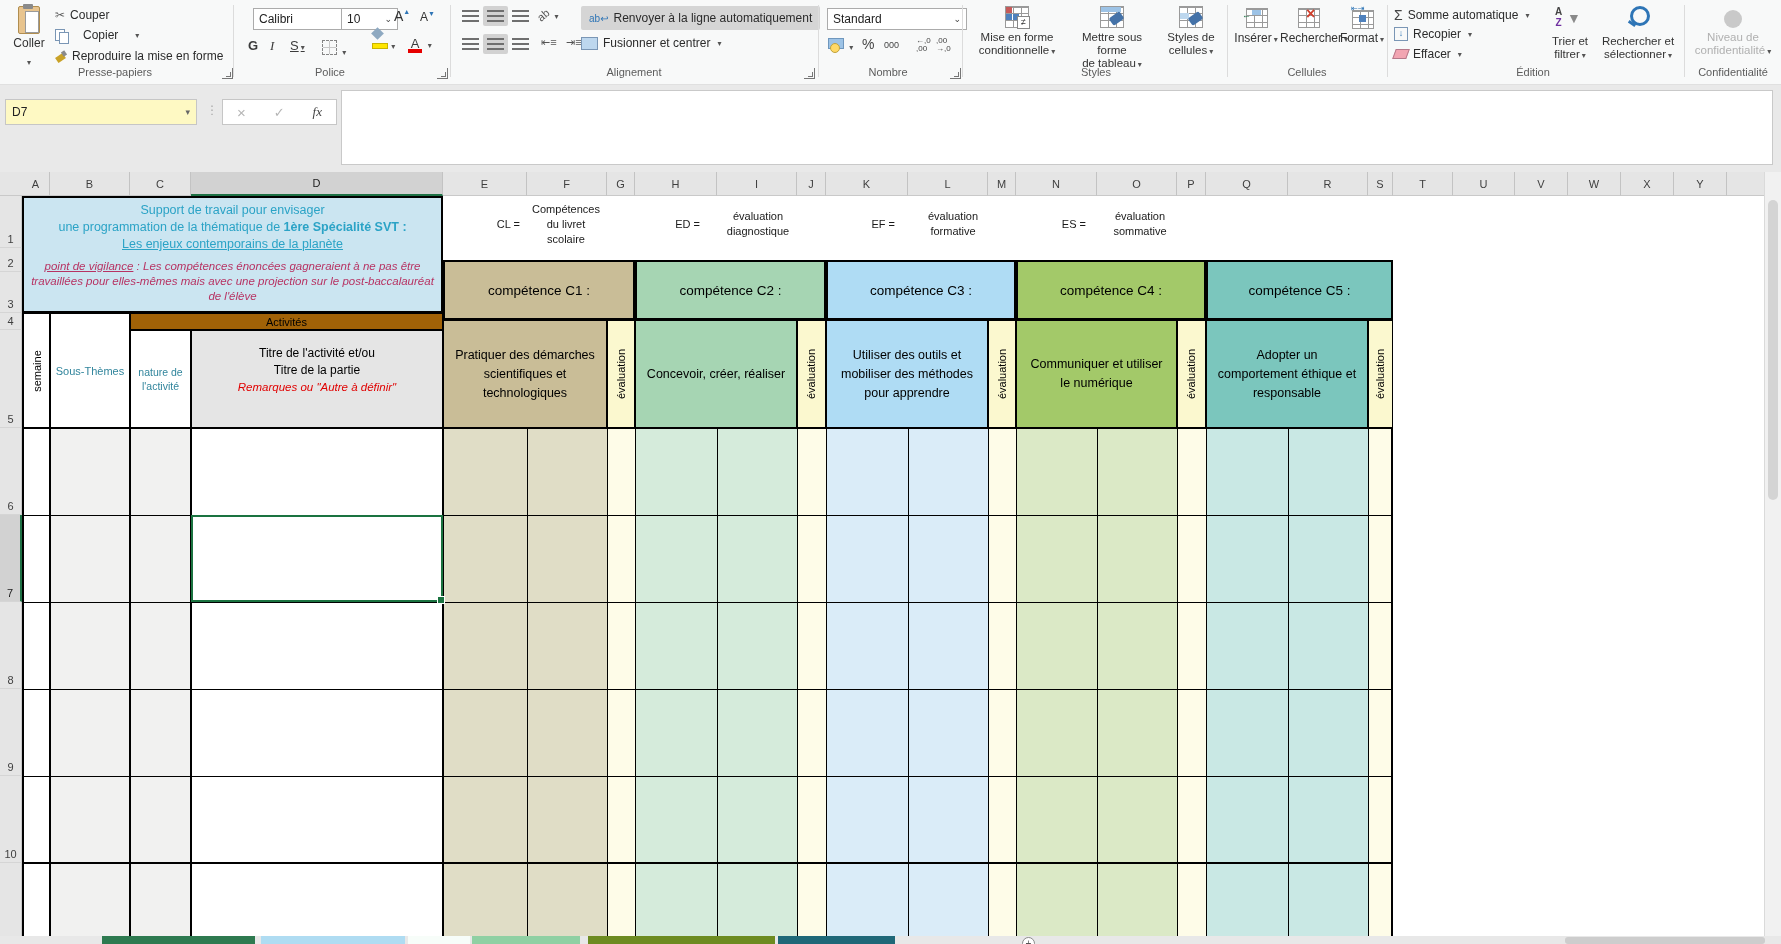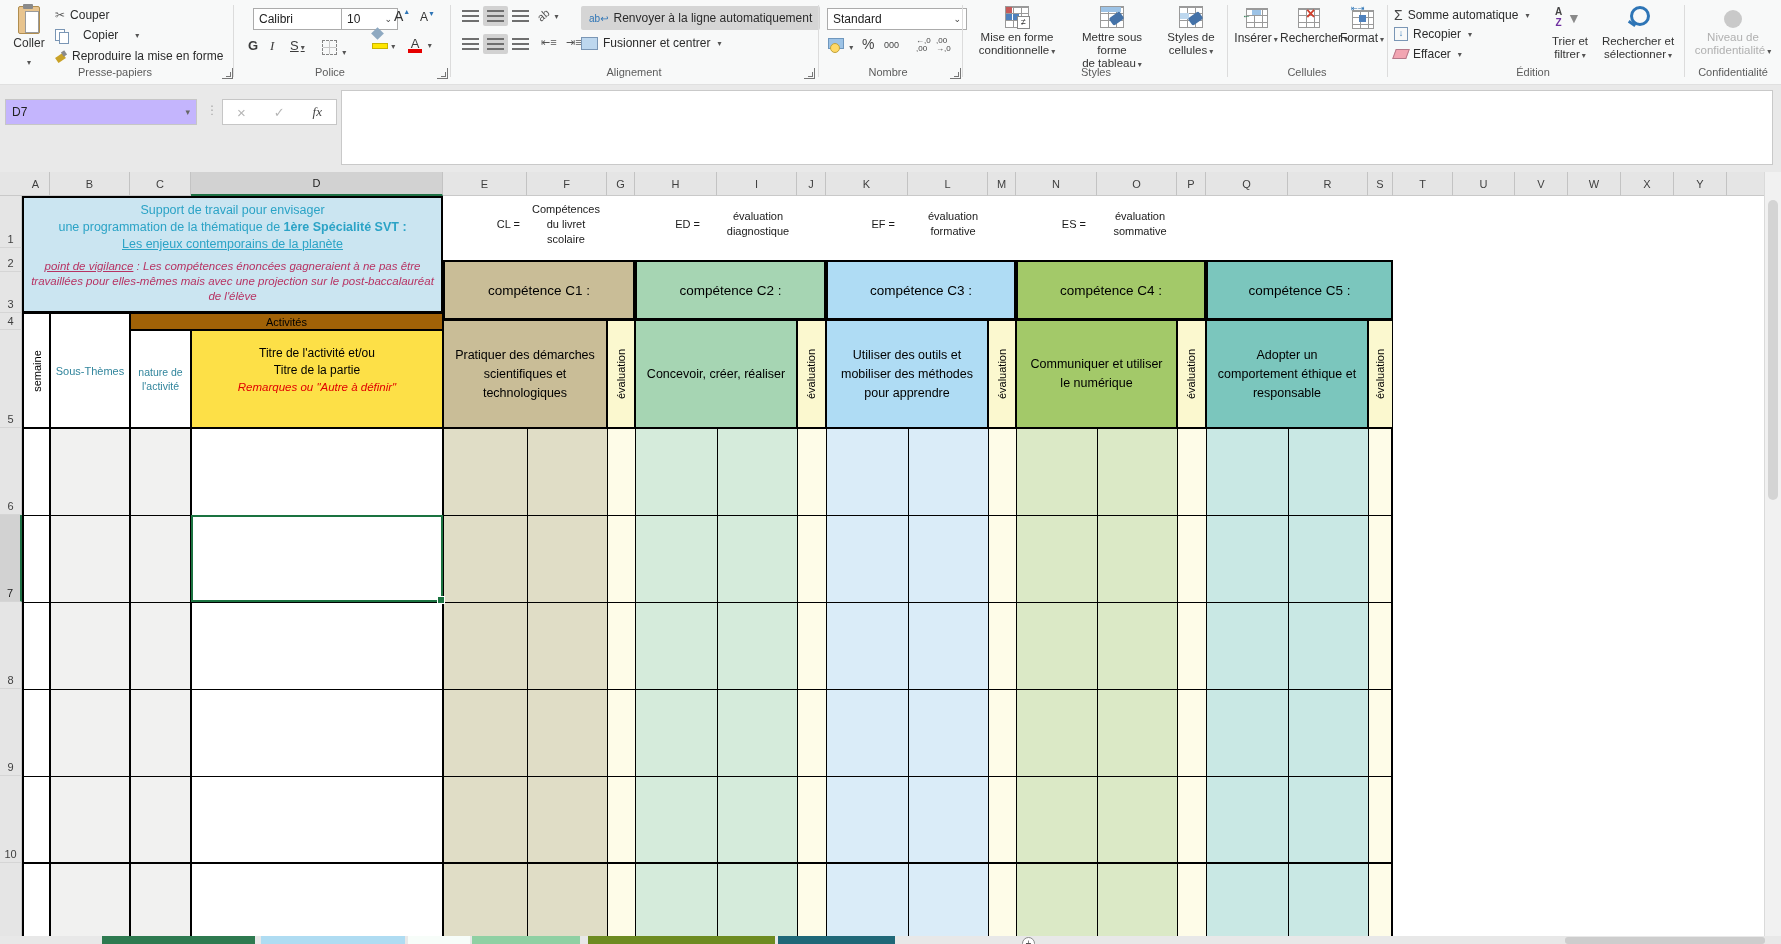--- a/index.html
+++ b/index.html
@@ -259,21 +259,21 @@
 
     <div class="abs" style="left:1692px;top:6px;width:82px;text-align:center;color:#b0b0b0;">
       <span style="display:inline-block;width:18px;height:18px;border-radius:50%;background:#c9c9c9;margin-top:4px;"></span>
       <span class="dd" style="display:block;font-size:11.5px;white-space:pre-line;line-height:13px;">Niveau de
 confidentialité</span>
     </div>
     <div class="abs rlabel" style="left:1733px;">Confidentialité</div>
   </div>
 
   <div id="fbar" class="abs">
-    <div class="abs" style="left:5px;top:14px;width:192px;height:26px;background:#c4b5fd;border:1px solid #c6c6c6;display:flex;align-items:center;padding:0 6px;font-size:12px;color:#222;box-sizing:border-box;">
+    <div class="abs" style="left:5px;top:14px;width:192px;height:26px;background:#fef9c3;border:1px solid #c6c6c6;display:flex;align-items:center;padding:0 6px;font-size:12px;color:#222;box-sizing:border-box;">
       <span>D7</span>
       <span style="margin-left:auto;font-size:9px;color:#666;">▾</span>
     </div>
     <div class="abs" style="left:206px;top:18px;color:#a8a8a8;font-size:12px;letter-spacing:-1px;">⋮</div>
     <div class="abs" style="left:222px;top:14px;width:115px;height:26px;background:#fff;border:1px solid #c6c6c6;display:flex;align-items:center;justify-content:space-around;box-sizing:border-box;">
       <span style="color:#b5b5b5;font-size:15px;">×</span>
       <span style="color:#b5b5b5;font-size:13px;">✓</span>
       <span style="color:#444;font-size:13px;font-style:italic;font-family:'Liberation Serif',serif;">fx</span>
     </div>
     <div class="abs" style="left:341px;top:5px;width:1432px;height:75px;background:#fff;border:1px solid #c9c9c9;box-sizing:border-box;"></div>
@@ -384,21 +384,21 @@
           </div>
         </div>
 
       <div class="abs cellborder fc" style="left:108px;top:117px;width:313px;height:17px;background:#a16207;font-size:11px;">Activités</div>
       <div class="abs cellborder fc" style="left:0px;top:117px;width:28px;height:115px;background:#fff;border-left-width:2px;">
         <span class="vtext" style="font-size:11px;">semaine</span>
       </div>
       <div class="abs cellborder fc teal-txt" style="left:28px;top:117px;width:80px;height:115px;background:#fff;font-size:11px;">Sous-Thèmes</div>
       <div class="abs cellborder fc teal-txt" style="left:108px;top:134px;width:61px;height:98px;background:#fff;font-size:10.5px;white-space:pre-line;text-align:center;line-height:14px;">nature de
 l'activité</div>
-      <div class="abs cellborder" style="left:169px;top:134px;width:252px;height:98px;background:#fde047;text-align:center;font-size:12px;line-height:17px;padding-top:14px;box-sizing:border-box;">
+      <div class="abs cellborder" style="left:169px;top:134px;width:252px;height:98px;background:#e5e5e5;text-align:center;font-size:12px;line-height:17px;padding-top:14px;box-sizing:border-box;">
         <div>Titre de l'activité et/ou</div>
         <div>Titre de la partie</div>
         <div style="font-style: italic; font-size: 11.5px; color: rgb(224, 0, 0);">Remarques ou "Autre à définir"</div>
       </div>
 
       <div id="data-layer">
           <div class="abs" style="left: 421px; top: 232px; width: 84px; height: 508px; background: rgb(224, 221, 198); border-left: 1px solid rgb(0, 0, 0); box-sizing: border-box;"></div>
           <div class="abs" style="left: 505px; top: 232px; width: 80px; height: 508px; background: rgb(224, 221, 198); border-left: 1px solid rgb(0, 0, 0); box-sizing: border-box;"></div>
           <div class="abs" style="left: 585px; top: 232px; width: 28px; height: 508px; background: rgb(254, 252, 232); border-left: 1px solid rgb(0, 0, 0); box-sizing: border-box;"></div>
           <div class="abs" style="left: 613px; top: 232px; width: 82px; height: 508px; background: rgb(213, 235, 219); border-left: 1px solid rgb(0, 0, 0); box-sizing: border-box;"></div>

